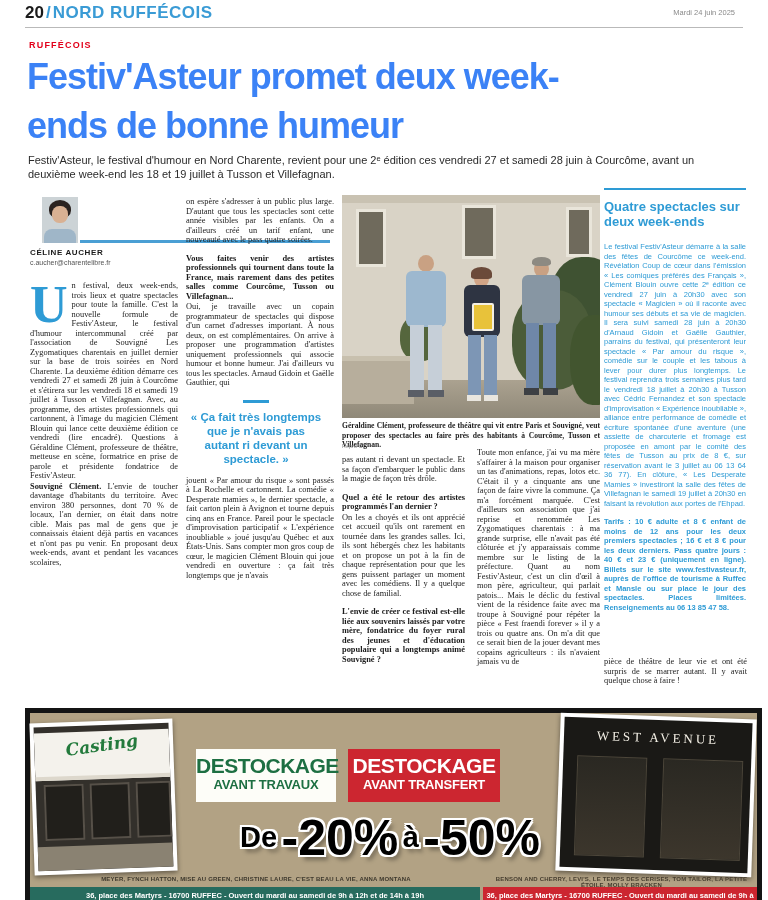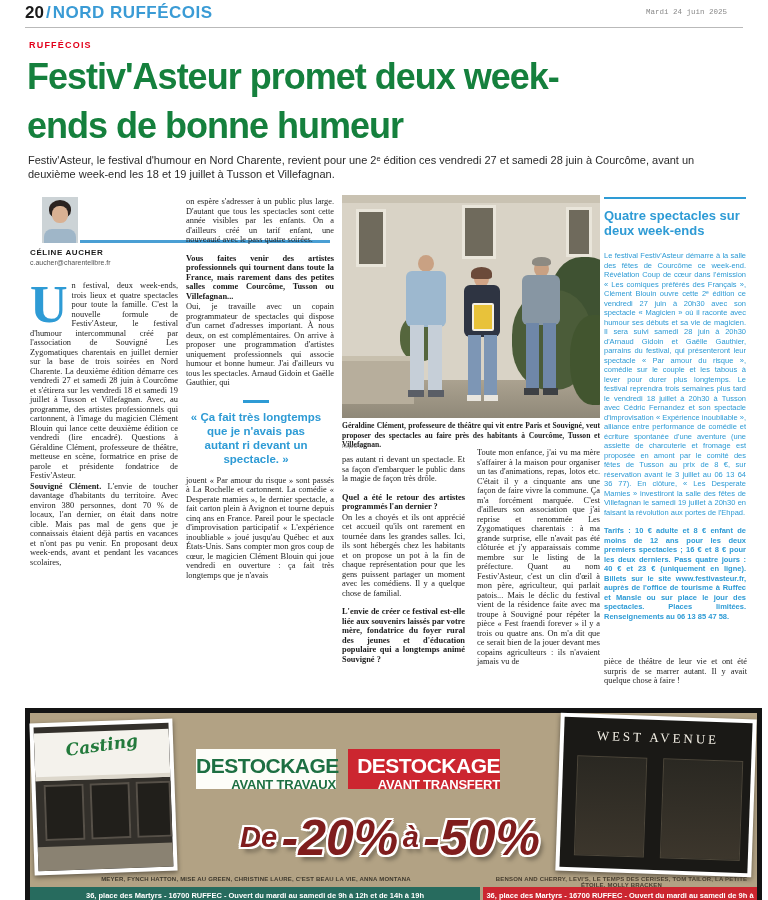--- a/index.html
+++ b/index.html
@@ -5,26 +5,26 @@
   * { margin:0; padding:0; box-sizing:border-box; }
   html,body { background:#ffffff; }
   body { width:768px; height:900px; overflow:hidden; font-family:"Liberation Sans",sans-serif; }
   .page { position:relative; width:768px; height:900px; background:#fff; }
 
   
   .masthead { position:absolute; top:3px; left:25px; right:25px; height:22px; }
   .pagenum { font-size:17px; font-weight:bold; color:#1a1a1a; }
   .mast-sep { font-size:17px; font-weight:bold; color:#3a9bd5; padding:0 2px; }
   .section-name { font-size:17px; font-weight:bold; color:#3a9bd5; letter-spacing:0.5px; }
-  .edition-date { position:absolute; right:16px; top:5px; font-size:7.5px; color:#8a8a8a;font-family:Liberation Mono, monospace; }
+  .edition-date { position:absolute; right:8px; top:5px; font-size:7.5px; color:#8a8a8a; }
   .mast-rule { position:absolute; top:27px; left:25px; right:25px; height:1px; background:#b9b9b9; }
 
   
   .kicker { position:absolute; top:40px; left:29px; font-size:9px; font-weight:bold; color:#e2001a; letter-spacing:1.2px; }
-  .headline { position:absolute; top:52px; left:27px; width:590px; font-size:36px; line-height:49px; font-weight:bold; color:#15803d; letter-spacing:-1px; }
+  .headline { position:absolute; top:52px; left:27px; width:590px; font-size:36px; line-height:49px; font-weight:bold; color:#3b82f6; letter-spacing:-1px; }
   .deck { position:absolute; top:153px; left:28px; width:714px; font-size:11px; line-height:14px; color:#2b2b2b; }
 
   
   .author-photo { position:absolute; top:197px; left:42px; width:36px; height:46px; background:#ccd3d6; overflow:hidden; }
   .author-hair { position:absolute; top:3px; left:7px; width:22px; height:18px; background:#2b2320; border-radius:50% 50% 40% 40%; }
   .author-face { position:absolute; top:9px; left:10px; width:16px; height:17px; background:#d9b193; border-radius:45%; }
   .author-shirt { position:absolute; bottom:-2px; left:2px; width:32px; height:16px; background:#9fb6c8; border-radius:8px 8px 0 0; }
   .byline-rule { position:absolute; top:240px; left:80px; width:250px; height:3px; background:#4a9fd4; }
   .byline-name { position:absolute; top:248px; left:30px; font-size:8px; font-weight:bold; color:#1a1a1a; letter-spacing:0.6px; }
   .byline-email { position:absolute; top:259px; left:30px; font-size:7px; color:#555; text-decoration:none; }
@@ -61,21 +61,21 @@
   .ph-b4 { top:120px; left:58px; width:40px; height:46px; background:#55663d; }
   .ph-planter { position:absolute; bottom:14px; left:-6px; width:78px; height:48px; background:#b7ae9c; border-top:5px solid #c8c0ae; }
   .person { position:absolute; }
   .p-head { position:absolute; border-radius:50%; }
   .p-body { position:absolute; border-radius:6px; }
   .p-leg { position:absolute; }
   .caption { position:absolute; top:421px; left:342px; width:258px; font-family:"Liberation Serif",serif; font-weight:bold; font-size:7.6px; line-height:9.6px; color:#1c1c1c; text-align:justify; }
   .credit { position:absolute; top:443px; left:342px; font-size:5.5px; color:#888; }
 
   
-  .sidebar { position:absolute; top:197px; left:604px; width:142px; }
+  .sidebar { position:absolute; top:188px; left:604px; width:142px; }
   .sb-rule { width:100%; height:2px; background:#2e9bd5; }
   .sb-title { margin:9px 0 13px 0; font-size:13px; line-height:15px; font-weight:bold; color:#2e9bd5; }
   .sb-body { font-size:7.5px; line-height:9.5px; color:#2e9bd5; text-align:justify; }
   .sb-tarifs { margin-top:9px; font-size:7.5px; line-height:9.5px; color:#2e9bd5; font-weight:bold; text-align:justify; }
   .tail { position:absolute; top:657px; left:604px; width:143px; font-family:"Liberation Serif",serif; font-size:8.4px; line-height:9.5px; color:#1c1c1c; text-align:justify; }
 
   
   .ad { position:absolute; top:708px; left:25px; width:737px; height:210px; background:#b2a284; border:5px solid #141414; }
   .ad-topbar { position:absolute; top:0; left:0; width:727px; height:25px; background:#141414; color:#fff; font-weight:bold; font-size:13px; line-height:25px; text-align:center; letter-spacing:0.5px; }
   .ad-photo { position:absolute; background:#fff; padding:4px; box-shadow:0 2px 5px rgba(0,0,0,0.45); }
@@ -87,27 +87,27 @@
   .shop-window { position:absolute; top:58px; background:#211f1b; border:2px solid #565048; }
   .sw1 { left:8px;  width:40px; height:56px; }
   .sw2 { left:54px; width:40px; height:56px; }
   .sw3 { left:100px; width:35px; height:56px; }
   .pavement { position:absolute; bottom:0; left:0; right:0; height:24px; background:#8a8272; }
   .store-right-inner { width:100%; height:100%; background:#1a1916; position:relative; overflow:hidden; }
   .west-sign { position:absolute; top:10px; left:0; right:0; text-align:center; font-family:"Liberation Serif",serif; font-size:13px; letter-spacing:3px; color:#f3efe5; }
   .wr-glass { position:absolute; top:38px; background:linear-gradient(#2a2822,#3c362c); border:1px solid #4c463a; }
   .wg1 { left:14px; width:70px; height:100px; }
   .wg2 { left:100px; width:80px; height:100px; }
-  .ad-box { position:absolute; top:36px; height:40px; text-align:right; font-weight:bold; }
+  .ad-box { position:absolute; top:36px; height:53px; text-align:center; font-weight:bold; }
   .box-travaux { left:166px; width:140px; background:#fdfdf8; color:#1d6f42; padding-top:5px; }
   .box-transfert { left:318px; width:152px; background:#cc2630; color:#fff; padding-top:5px; }
   .ad-box .l1 { display:block; font-size:21px; line-height:23px; letter-spacing:-0.5px; }
   .ad-box .l2 { display:block; font-size:13px; line-height:16px; letter-spacing:-0.2px; }
-  .discount { position:absolute; top:96px; left:90px; width:540px; text-align:center; color:#7f1d1d; font-weight:bold; white-space:nowrap; z-index:5;
-              text-shadow:-2px -2px 0 #fff, 2px -2px 0 #fff, -2px 2px 0 #fff, 2px 2px 0 #fff, -2px 0 0 #fff, 2px 0 0 #fff, 0 -2px 0 #fff, 0 2px 0 #fff, 4px 5px 4px rgba(0,0,0,0.35);font-style:italic; }
+  .discount { position:absolute; top:96px; left:90px; width:540px; text-align:center; color:#000000; font-weight:bold; white-space:nowrap; z-index:5;
+              text-shadow:-2px -2px 0 #fff, 2px -2px 0 #fff, -2px 2px 0 #fff, 2px 2px 0 #fff, -2px 0 0 #fff, 2px 0 0 #fff, 0 -2px 0 #fff, 0 2px 0 #fff, 4px 5px 4px rgba(0,0,0,0.35); }
   .d-small { font-size:29px; vertical-align:8px; }
   .d-big { font-size:50px; }
   .ad-brands { position:absolute; top:163px; font-size:6px; font-weight:bold; color:#3d382d; text-align:center; letter-spacing:0.2px; }
   .brands-left  { left:0;  width:452px; }
   .brands-right { left:456px; width:271px; color:#463d2f; }
   .ad-bar { position:absolute; top:174px; height:32px; color:#fff; font-size:7.5px; font-weight:bold; text-align:center; line-height:18px; }
   .bar-left  { left:0; width:450px; background:#276b5e; }
   .bar-right { left:453px; width:274px; background:#cc2630; }
 </style>
 </head>

